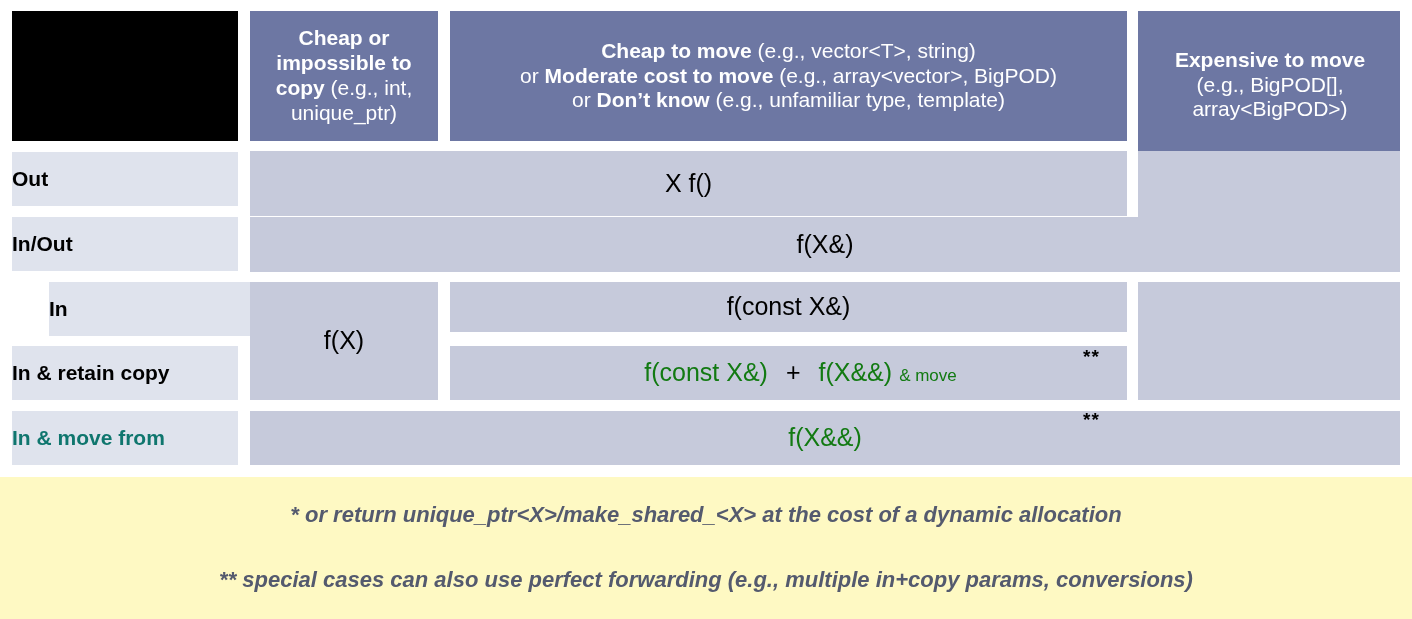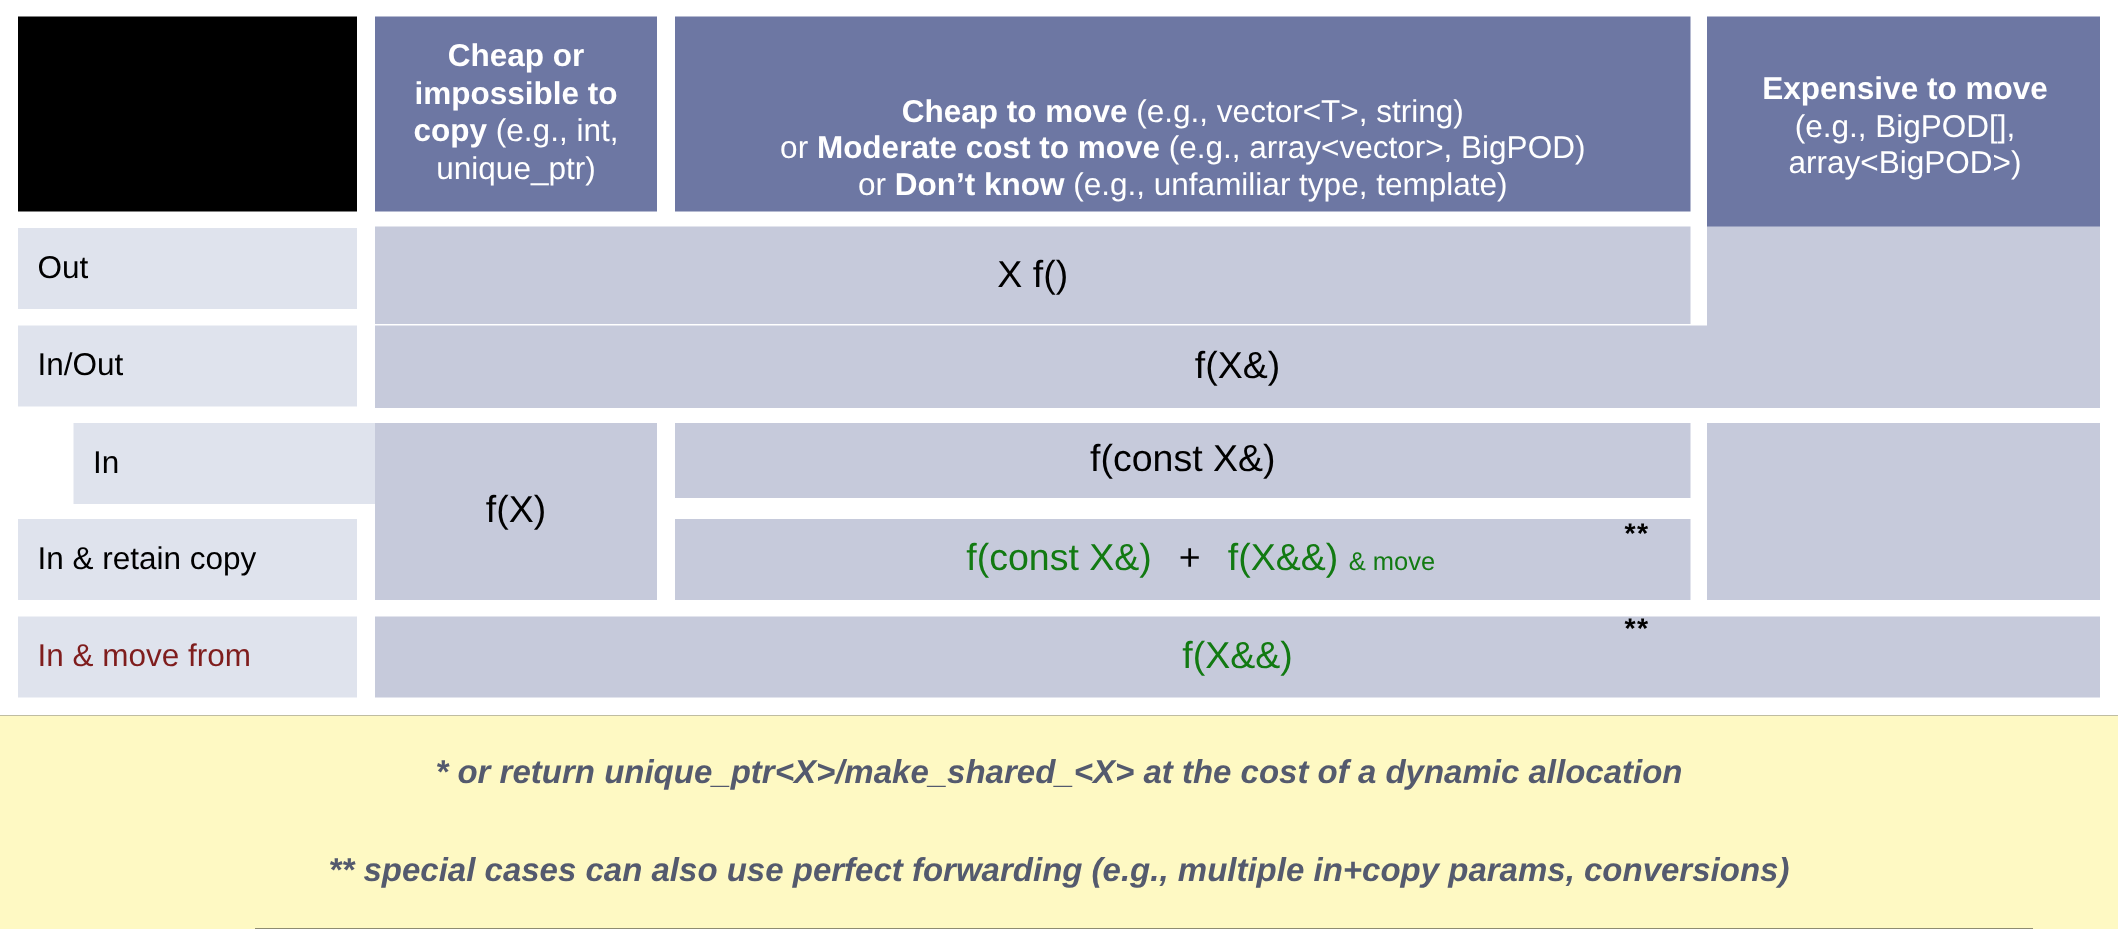--- a/index.html
+++ b/index.html
@@ -58,26 +58,25 @@
     padding: 4px 8px;
     font-weight: 400;
   }
   .hdr b { font-weight: 700; }
 
   
   .rowlabel {
     background: #dfe3ed;
     color: #000000;
     font-size: 21px;
-    font-weight: 400;
+    font-weight: 700;
     justify-content: flex-start;
     text-align: left;
-    padding-left: 13px;
-  }
-  .rowlabel.green { color: #7f1d1d; }
+  }
+  .rowlabel.green { color: #0f766e; }
 
   
   .body-cell {
     background: #c6cadb;
     color: #000000;
     font-size: 25px;
     font-weight: 400;
   }
   .body-cell.green { color: #127a12; }
 
@@ -130,21 +129,21 @@
   <div class="table-area">
 
     <div class="corner-block"></div>
 
     <div class="cell hdr" style="left:250px; top:11px; width:188px; height:130px;">
       <div>
         <b>Cheap or impossible to copy</b><span> (e.g., int, unique_ptr)</span>
       </div>
     </div>
 
-    <div class="cell hdr" style="left:450px; top:11px; width:677px; height:130px;align-items:flex-end;">
+    <div class="cell hdr" style="left:450px; top:11px; width:677px; height:130px;">
       <div>
         <div>
           <b>Cheap to move</b><span> (e.g., vector&lt;T&gt;, string)</span>
         </div>
         <div>
           <span>or </span><b>Moderate cost to move</b><span> (e.g., array&lt;vector&gt;, BigPOD)</span>
         </div>
         <div>
           <span>or </span><b>Don’t know</b><span> (e.g., unfamiliar type, template)</span>
         </div>

